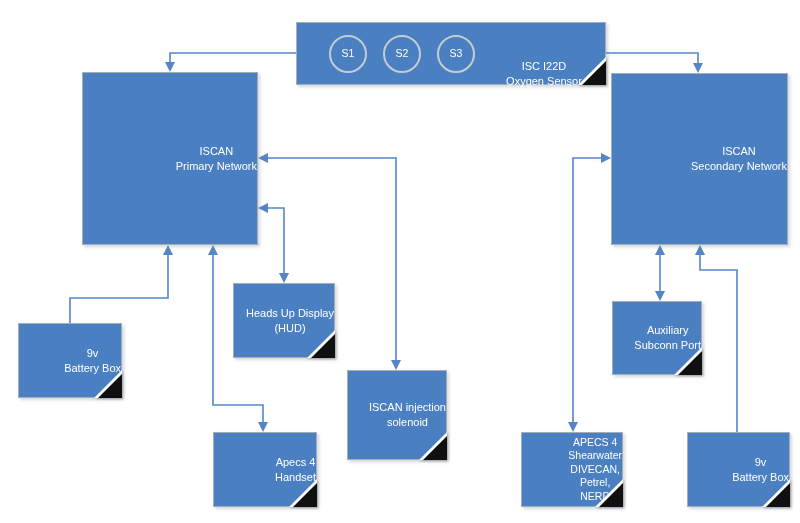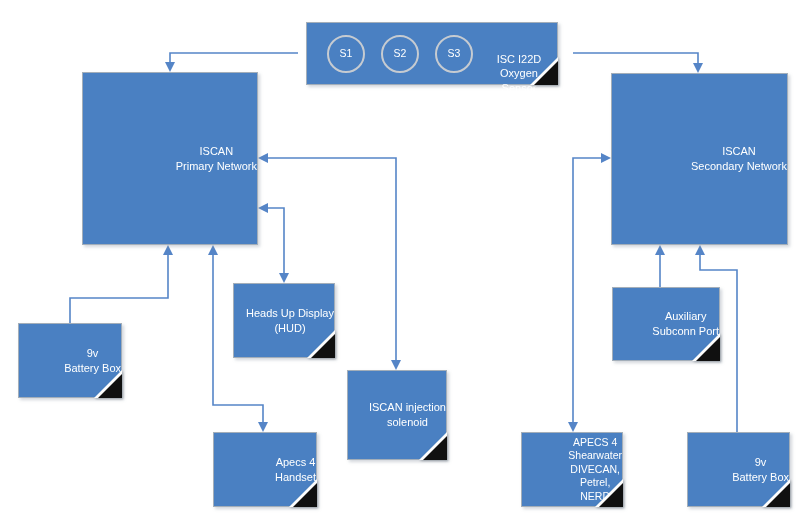--- a/index.html
+++ b/index.html
@@ -12,28 +12,28 @@
     background:#4a80c2;
     border:1px solid #a3aeb9;
     box-shadow:2px 2px 3px rgba(130,140,155,.35);
     color:#ffffff;
     display:flex;align-items:center;justify-content:flex-end;
     text-align:center;white-space:pre-line;
     font-size:11px;line-height:1.32;
   }
   .label{white-space:pre-line;}
   
-  .n-sensor   {left:306px;top:22px;width:252px;height:63px;justify-content:flex-start;padding-left:20px;gap:16px;}
+  .n-sensor   {left:296px;top:22px;width:310px;height:63px;justify-content:flex-start;padding-left:32px;gap:16px;}
   .n-primary  {left:82px; top:72px; width:176px;height:173px;}
   .n-secondary{left:611px;top:73px; width:177px;height:172px;}
   .n-batl     {left:18px; top:323px;width:104px;height:75px;}
   .n-hud      {left:233px;top:283px;width:102px;height:75px;}
   .n-solenoid {left:347px;top:370px;width:100px;height:90px;}
   .n-handset  {left:213px;top:432px;width:104px;height:75px;}
-  .n-subconn  {left:612px;top:287px;width:108px; height:74px;}
+  .n-subconn  {left:612px;top:301px;width:90px; height:74px;}
   .n-apecs    {left:521px;top:432px;width:102px;height:75px;font-size:10.5px;line-height:1.28;}
   .n-batr     {left:687px;top:432px;width:103px;height:75px;}
   .circle{
     width:38px;height:38px;border-radius:50%;
     border:2px solid #c6cbd1;box-sizing:border-box;
     display:flex;align-items:center;justify-content:center;
     font-size:10.5px;flex:0 0 auto;
   }
   .sensor-label{flex:1;text-align:center;padding-right:8px;margin-top:40px;}
   .fold{

